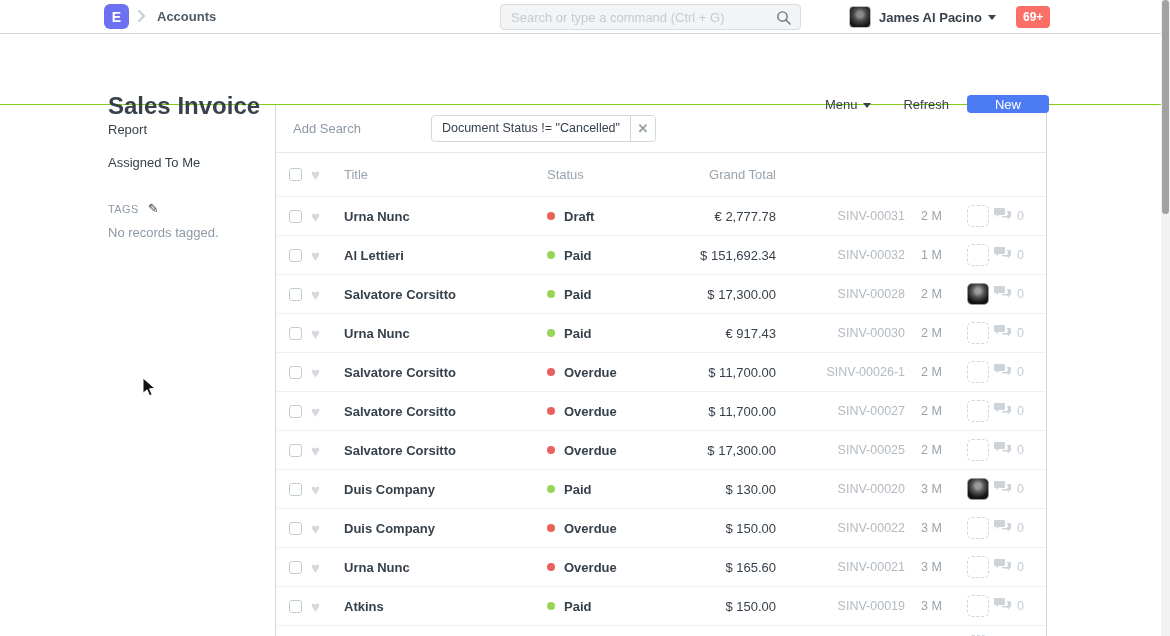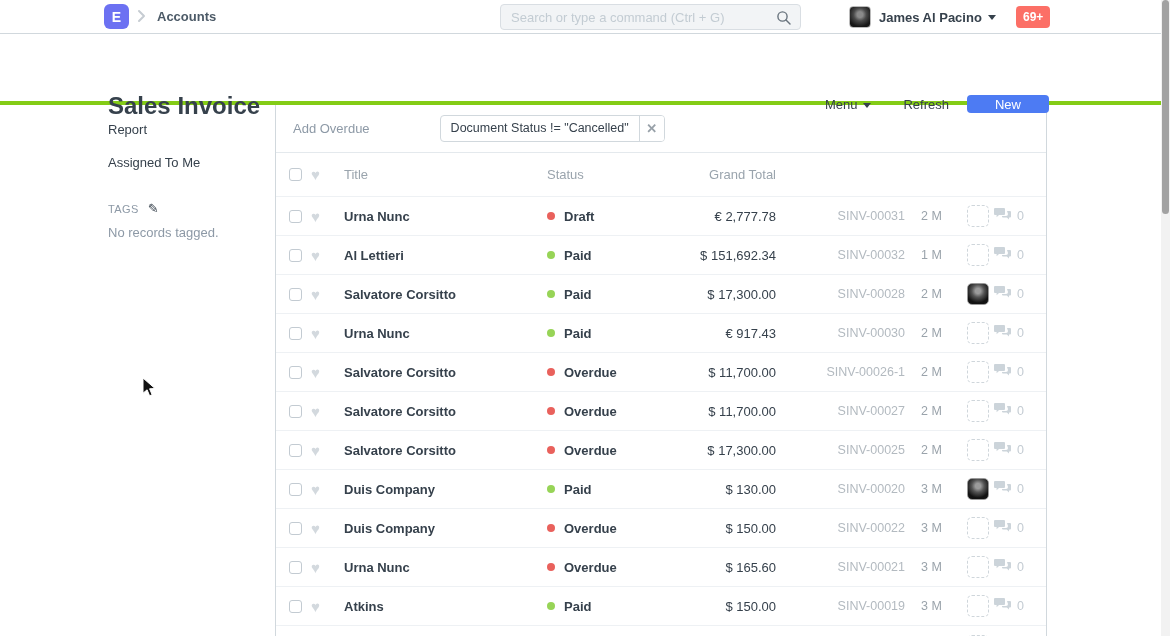--- a/index.html
+++ b/index.html
@@ -17,21 +17,21 @@
   .search-icon { position:absolute; right:8px; top:5px; }
   .nav-user { position:absolute; left:849px; top:6px; height:22px; display:flex; align-items:center; cursor:pointer; }
   .nav-avatar { width:22px; height:22px; border-radius:4px; background:
       radial-gradient(circle at 50% 38%, #8a8a8a 0 18%, #4a4a4a 40%, #171717 75%);
       border:1px solid #bbb; }
   .nav-username { margin-left:8px; font-size:13px; font-weight:bold; color:#36414c; }
   .caret { display:inline-block; width:0; height:0; border-left:4px solid transparent; border-right:4px solid transparent; border-top:5px solid #36414c; margin-left:6px; vertical-align:middle; }
   .notif-badge { position:absolute; left:1016px; top:6px; height:22px; padding:0 7px; background:#fc6f66; border-radius:4px; color:#fff; font-size:12px; font-weight:bold; line-height:22px; cursor:pointer; }
 
   
-  .page-head { position:absolute; left:0; top:34px; width:1170px; height:71px; background:#fff; border-bottom:4px solid #84cc16; z-index:4; }
+  .page-head { position:absolute; left:0; top:34px; width:1170px; height:71px; background:#fff; border-bottom:1px solid #84cc16; z-index:4; }
   .page-title { position:absolute; left:108px; top:58px; font-size:24px; font-weight:bold; color:#36414c; }
   .head-actions { position:absolute; right:121px; top:55px; height:30px; display:flex; align-items:center; }
   .text-btn { font-size:13px; color:#36414c; cursor:pointer; margin-left:32px; white-space:nowrap; }
   .primary-btn { margin-left:18px; height:18px; padding:0 28px; background:#4d7bf3; border:none; border-radius:4px; color:#fff; font-size:13px; font-family:"Liberation Sans", sans-serif; cursor:pointer; }
 
   
   .sidebar { position:absolute; left:108px; top:105px; width:150px; }
   .side-link { font-size:13px; color:#36414c; margin-top:18px; cursor:pointer; }
   .side-link:first-child { margin-top:17px; }
   .tags-head { margin-top:31px; font-size:11px; letter-spacing:0.4px; color:#8d99a6; display:flex; align-items:center; }
@@ -123,21 +123,21 @@
     <div class="side-link">Assigned To Me</div>
     <div class="tags-head">
       <span>TAGS</span>
       <span class="pencil">✎</span>
     </div>
     <div class="tags-empty">No records tagged.</div>
   </div>
 
   <div class="list-container">
     <div class="filter-row">
-      <span class="add-filter">Add Overdue</span>
+      <span class="add-filter">Add Search</span>
       <div class="filter-chip">
         <span class="chip-label">Document Status != "Cancelled"</span>
         <span class="chip-close">✕</span>
       </div>
     </div>
 
     <div class="lh-row">
       <div class="c-check">
           <div class="checkbox"></div>
         </div>

